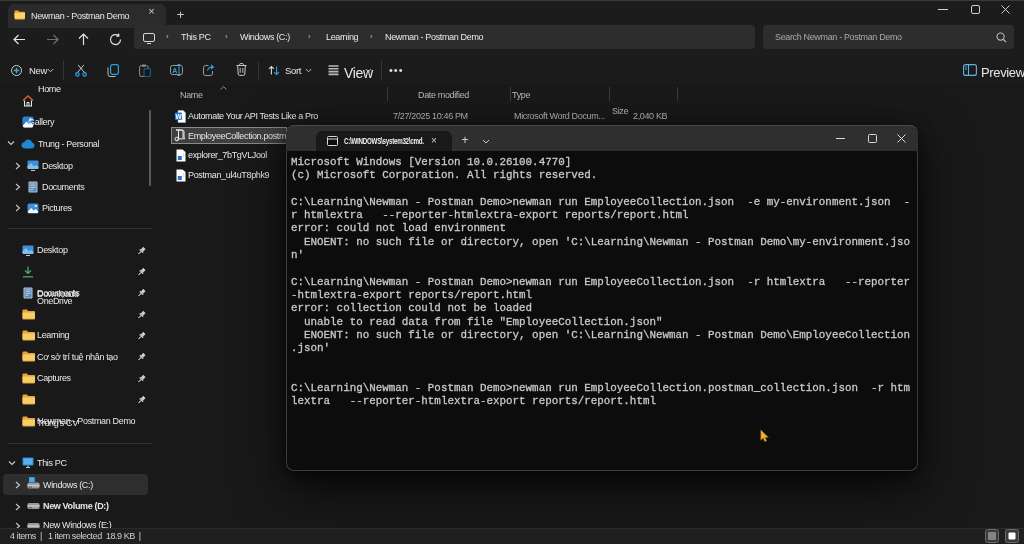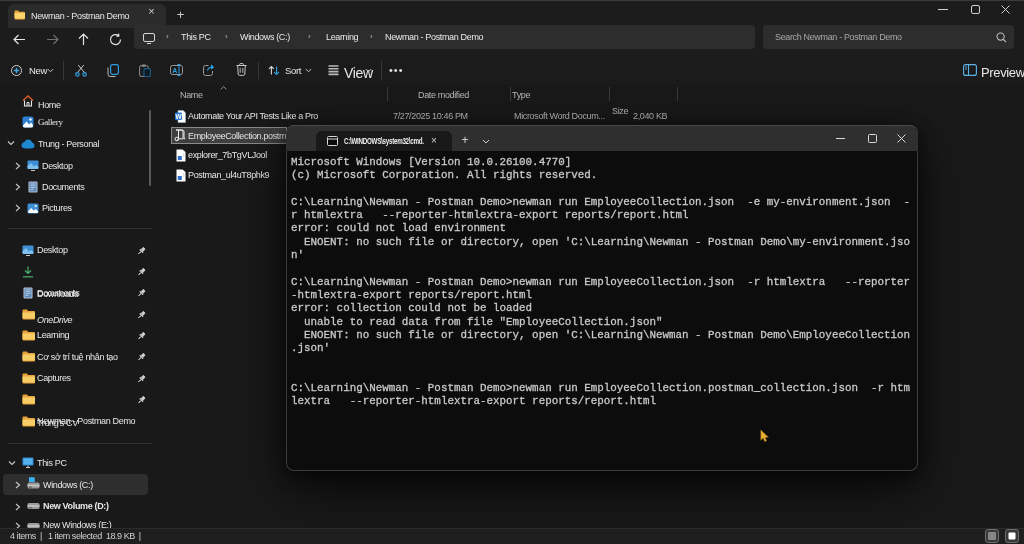--- a/index.html
+++ b/index.html
@@ -182,28 +182,28 @@
   <rect x="1.8" y="7" width="4" height="4" fill="#2f6fd0"></rect>
   <path d="M6.8 5 h1.5 M6.8 7 h1.5" stroke="#9db8d2" stroke-width="0.8"></path>
 </svg>
 <div class="abs txt" style="left:188px;top:170px;">Postman_ul4uT8phk9</div>
 
 <svg class="abs" style="left:22px;top:95px;" width="12" height="12" viewBox="0 0 12 12">
   <path d="M1 5.5 L6 1 L11 5.5" fill="none" stroke="#e25d2b" stroke-width="1.4"></path>
   <path d="M2.5 5.5 V11 H9.5 V5.5" fill="none" stroke="#e8e8e8" stroke-width="1.1"></path>
   <path d="M5 11 V7.5 H7 V11" fill="none" stroke="#e8e8e8" stroke-width="1"></path>
 </svg>
-<div class="abs txt" style="left:38px;top:100px;">Home</div>
+<div class="abs txt" style="left:38px;top:84px;">Home</div>
 
 <svg class="abs" style="left:22px;top:116px;" width="12" height="12" viewBox="0 0 12 12">
   <rect x="0.5" y="0.5" width="11" height="11" rx="2" fill="#2f80d4"></rect>
   <circle cx="8.5" cy="3.5" r="1.2" fill="#fff"></circle>
   <path d="M1 9.5 L4.5 5.5 L7 8.5 L9 6.5 L11 9 V10 q0 1.5-1.5 1.5 h-7 q-1.5 0-1.5-1.5z" fill="#fff"></path>
 </svg>
-<div class="abs txt" style="left:38px;top:117px;font-family:Liberation Serif, serif;">Gallery</div>
+<div class="abs txt" style="left:28px;top:117px;">Gallery</div>
 
 <svg class="abs" style="left:7px;top:140px;" width="8" height="6" viewBox="0 0 8 6">
     <path d="M1 1.5 L4 4.5 L7 1.5" stroke="#c8c8c8" stroke-width="1.1" fill="none"></path>
   </svg>
 <svg class="abs" style="left:21px;top:139px;" width="14" height="10" viewBox="0 0 14 10">
   <path d="M5.2 9.5 q-4.7 0-4.7-3.2 q0-2.7 2.8-3.1 Q4.2 0.5 7 0.5 q3.2 0 4 2.9 q2.5 0.3 2.5 2.9 q0 3.2-3.6 3.2z" fill="#1e88d2"></path>
 </svg>
 <div class="abs txt" style="left:38px;top:139px;">Trung - Personal</div>
 
 <svg class="abs" style="left:15px;top:162px;" width="6" height="8" viewBox="0 0 6 8">
@@ -255,21 +255,21 @@
   <rect x="0.5" y="0.5" width="9" height="11" rx="1" fill="#b8c4d6"></rect>
   <rect x="1.5" y="1.5" width="7" height="9" fill="#5b87b8"></rect>
   <path d="M2.5 3 h5 M2.5 4.8 h5 M2.5 6.6 h5 M2.5 8.4 h3" stroke="#dce6f2" stroke-width="0.7"></path>
 </svg>
 <div class="abs txt" style="left:37px;top:288px;">Documents</div>
 
 <svg class="abs" style="left:22px;top:309px;" width="13" height="11" viewBox="0 0 13 11">
   <path d="M0.5 1.5 q0-1 1-1 h3.4 l1.3 1.4 h5.8 q1 0 1 1 v6.6 q0 1-1 1 h-10.5 q-1 0-1-1z" fill="#e8a33d"></path>
   <path d="M0.5 3.4 h12.5 v5.1 q0 1-1 1 h-10.5 q-1 0-1-1z" fill="#f7ce65"></path>
 </svg>
-<div class="abs txt" style="left:37px;top:315px;font-style:italic;">OneDrive</div>
+<div class="abs txt" style="left:37px;top:296px;">OneDrive</div>
 
 <svg class="abs" style="left:22px;top:330px;" width="13" height="11" viewBox="0 0 13 11">
   <path d="M0.5 1.5 q0-1 1-1 h3.4 l1.3 1.4 h5.8 q1 0 1 1 v6.6 q0 1-1 1 h-10.5 q-1 0-1-1z" fill="#e8a33d"></path>
   <path d="M0.5 3.4 h12.5 v5.1 q0 1-1 1 h-10.5 q-1 0-1-1z" fill="#f7ce65"></path>
 </svg>
 <div class="abs txt" style="left:37px;top:330px;">Learning</div>
 
 <svg class="abs" style="left:22px;top:351px;" width="13" height="11" viewBox="0 0 13 11">
   <path d="M0.5 1.5 q0-1 1-1 h3.4 l1.3 1.4 h5.8 q1 0 1 1 v6.6 q0 1-1 1 h-10.5 q-1 0-1-1z" fill="#e8a33d"></path>
   <path d="M0.5 3.4 h12.5 v5.1 q0 1-1 1 h-10.5 q-1 0-1-1z" fill="#f7ce65"></path>

